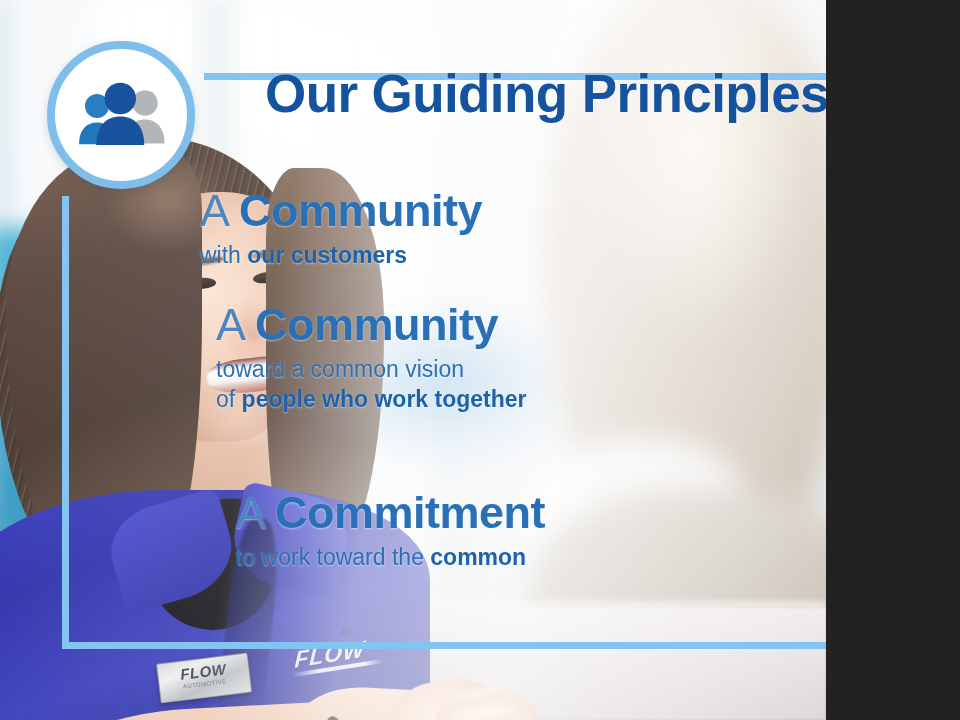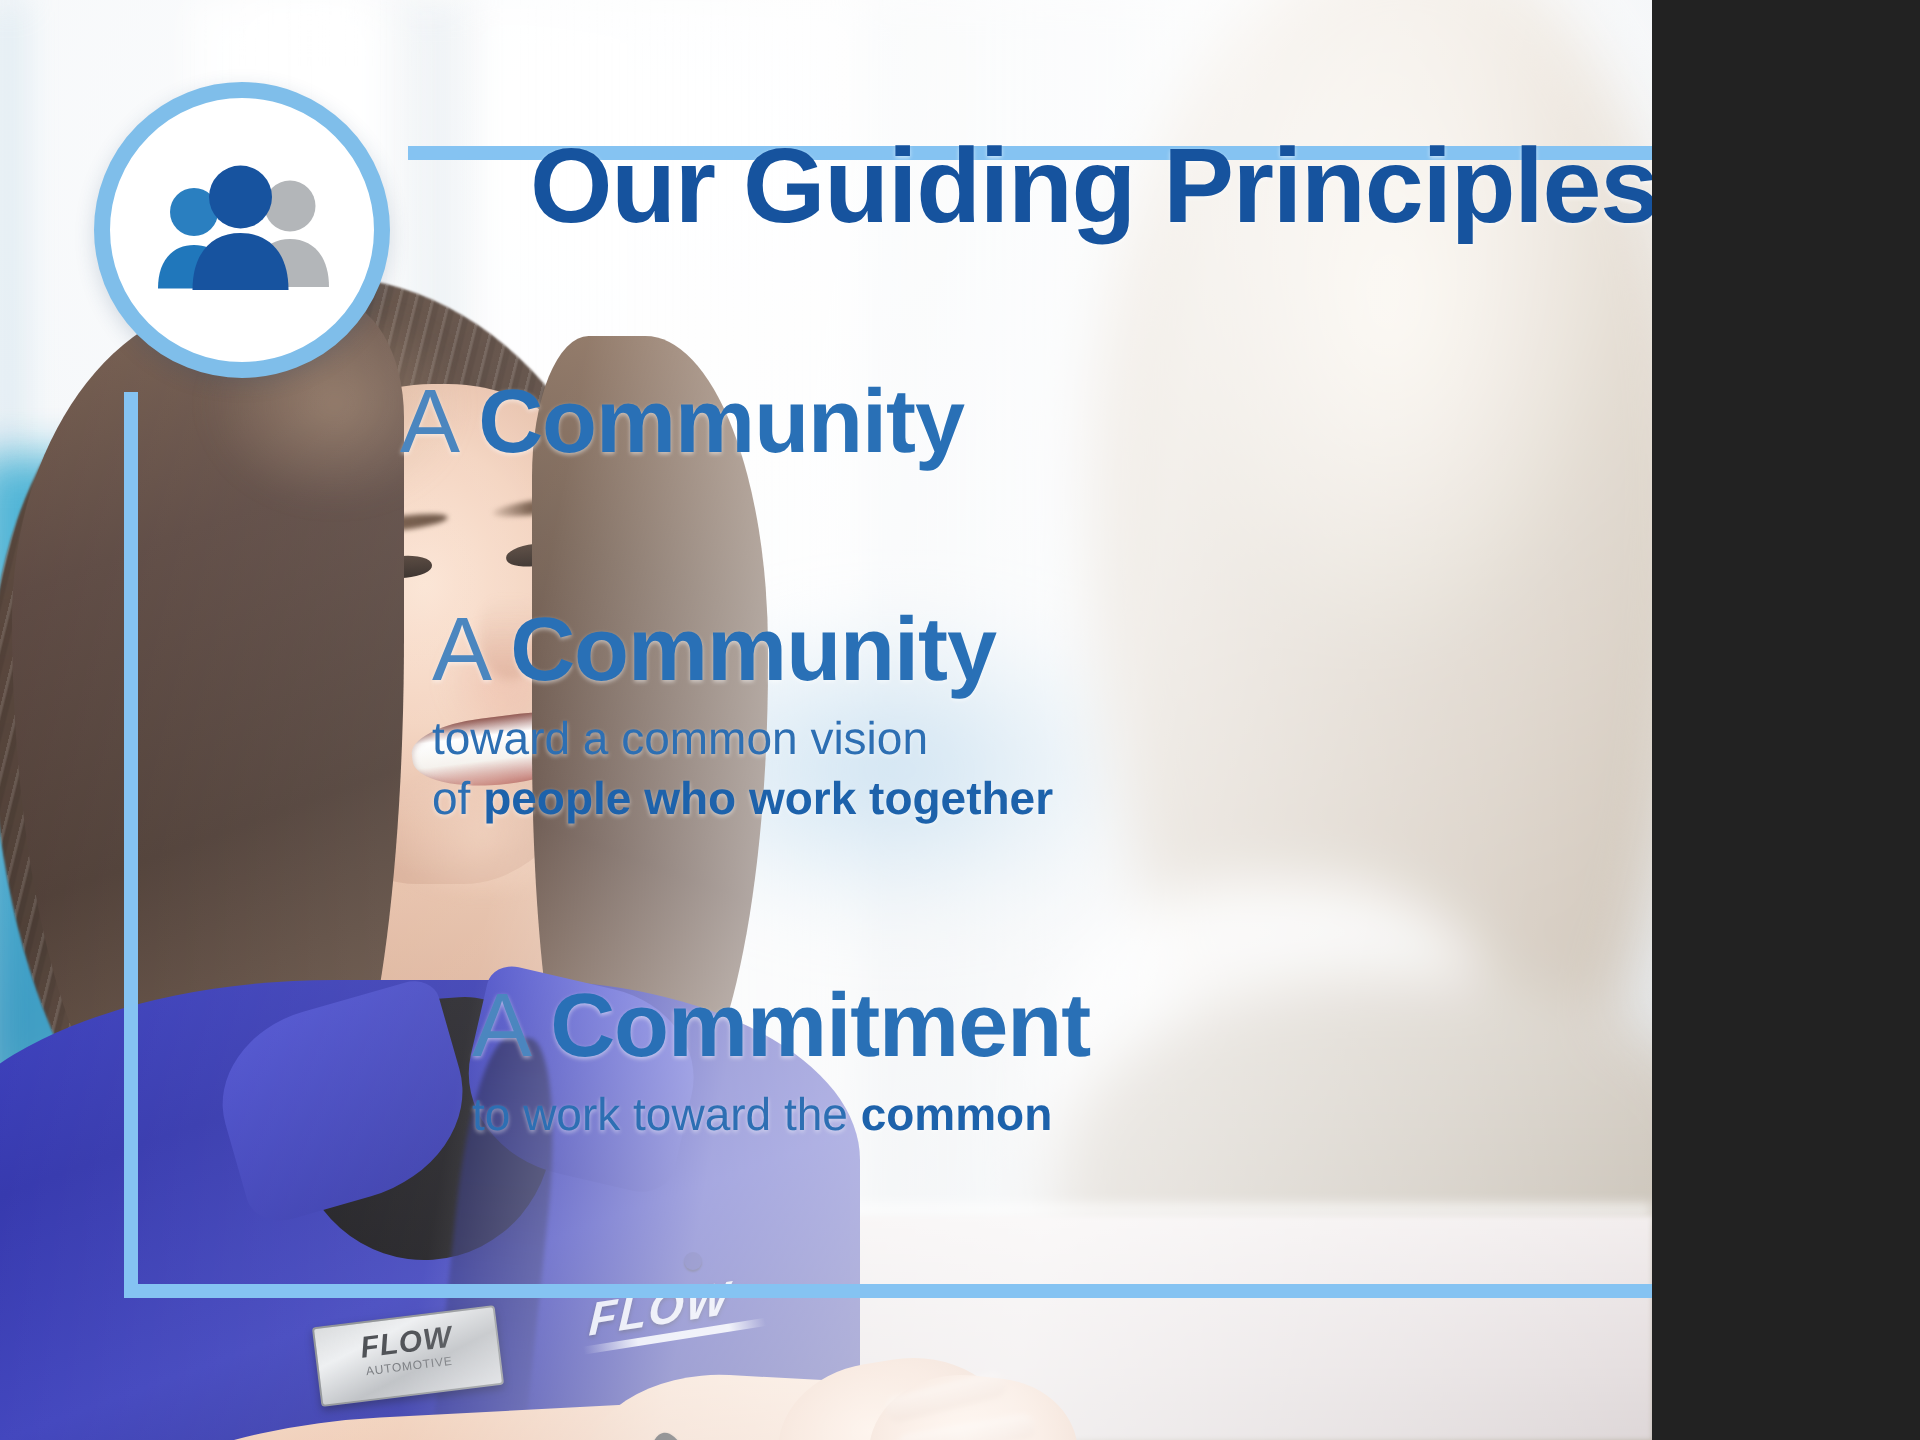--- a/index.html
+++ b/index.html
@@ -428,20 +428,23 @@
 
   <div class="b1">
     <div class="title">Our Guiding Principles</div>
   </div>
 
   <div class="b2">
     <div class="big">
       <span class="art">A</span>
       <span class="bold">Community</span>
     </div>
+    <div class="small">
+        <div><span>with </span><b>our customers</b></div>
+      </div>
   </div>
 
   <div class="b3">
     <div class="big">
       <span class="art">A</span>
       <span class="bold">Community</span>
     </div>
     <div class="small">
         <div><span>toward a common vision</span></div>
         <div><span>of </span><b>people who work together</b></div>

